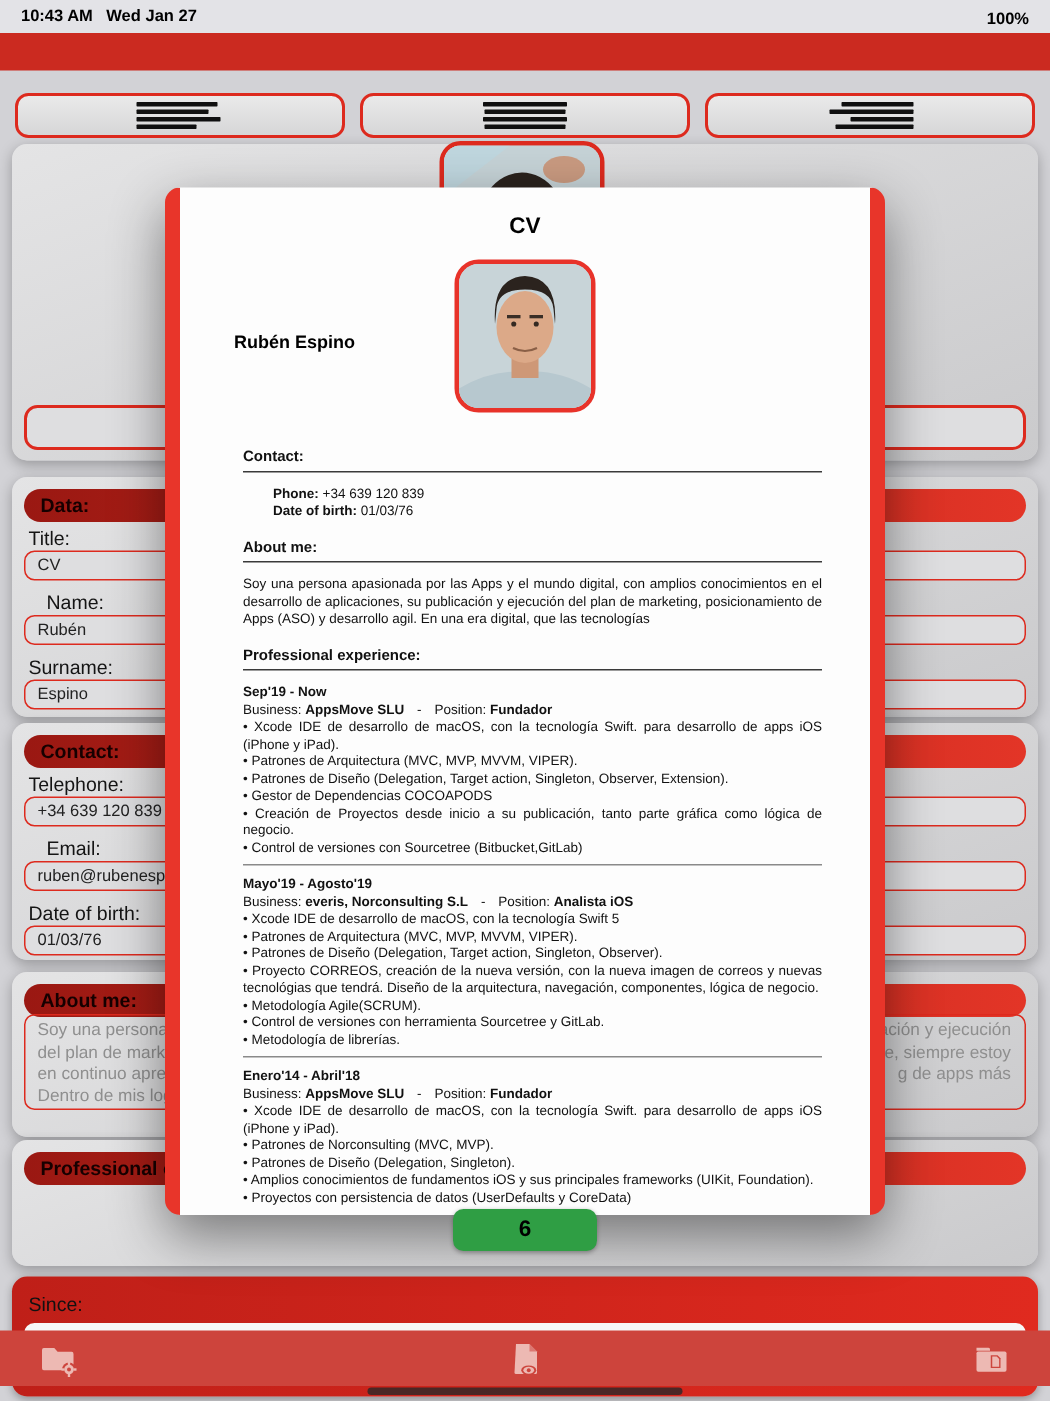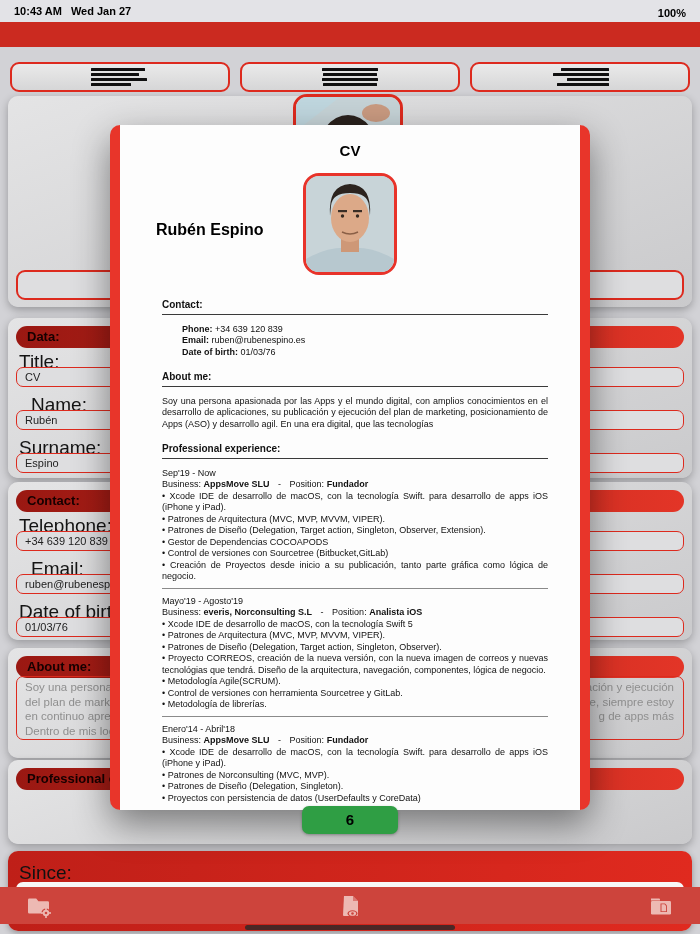--- a/index.html
+++ b/index.html
@@ -25,21 +25,21 @@
   .align-icon { display:flex; flex-direction:column; gap:2px; width:58px; }
   .align-icon i { display:block; height:3px; background:#101010; border-radius:0.5px; }
   .ai-left { align-items:flex-start; } .ai-center { align-items:center; } .ai-right { align-items:flex-end; }
 
   
   .card { position:absolute; left:8px; width:684px; border-radius:10px;
     background:linear-gradient(160deg,#E4E4E5,#CACACC); box-shadow:0 3px 9px rgba(0,0,0,.28); z-index:1; }
   .pill { position:absolute; left:8px; top:8px; width:668px; height:22px; border-radius:11px;
     background:linear-gradient(90deg,#9A1812,#E33527); font-weight:bold; font-size:13px; line-height:22px;
     padding-left:11px; color:#160000; }
-  .flabel { position:absolute; left:11px; font-size:19px; color:#141414; }
+  .flabel { position:absolute; left:11px; font-size:13px; color:#141414; }
   .finput { position:absolute; left:8px; width:668px; height:20px; border:1.5px solid #DD2A1E; border-radius:7px;
     background:#DEDEE0; font-size:11px; line-height:18px; padding-left:8px; color:#222; }
 
   .photo-card { top:96px; height:211px; }
   .bg-photo { position:absolute; left:285px; top:-2px; width:110px; height:142px; border:3px solid #DD2A1E;
     border-radius:14px; overflow:hidden; background:#C5D2D6; }
   .bg-photo svg { display:block; }
   .photo-card .finput { top:174px; height:30px; border-width:2px; border-radius:9px; }
 
   .data-card { top:318px; height:160px; }
@@ -58,33 +58,33 @@
   .since-panel .flabel { top:11px; color:#111; }
   .since-input { position:absolute; left:8px; top:31px; width:668px; height:26px; background:#F7F7F7; border-radius:7px; }
 
   
   .modal { position:absolute; left:110px; top:125px; width:480px; height:685px; background:#FDFDFD;
     border-left:10px solid #E8352A; border-right:10px solid #E8352A; border-radius:10px;
     box-shadow:0 14px 36px rgba(0,0,0,.45); z-index:5; }
   .m-title { position:absolute; left:0; width:460px; top:17px; text-align:center; font-weight:bold; font-size:15px; color:#000; }
   .m-photo { position:absolute; left:183px; top:48px; width:94px; height:102px; border:3px solid #E8332A;
     border-radius:16px; overflow:hidden; background:#C8D4D8; }
-  .m-name { position:absolute; left:36px; top:96px; font-weight:bold; font-size:16px; color:#000; }
+  .m-name { position:absolute; left:36px; top:96px; font-weight:bold; font-size:12px; color:#000; }
   .m-body { position:absolute; left:42px; right:32px; top:174px; bottom:0; overflow:hidden;
     font-size:9px; line-height:11.5px; color:#111; }
   .m-h { font-weight:bold; font-size:10px; border-bottom:1px solid #3A3A3A; padding-bottom:3px; margin-bottom:9px; }
   .mt { margin-top:13px; }
   .m-row b { font-weight:bold;padding-left:20px; }
   .just { text-align:justify; }
   .entry .biz strong { font-weight:bold; }
   .entry .sep { margin:0 6px; }
   .bullet { text-align:justify; }
   .bullet::before { content:"•  "; }
   .entry-sep { border-bottom:1.5px solid #8A8A8A; margin:5px 0 7px; }
-  .period { font-weight:normal; }
+  .period { font-weight:bold; }
   .step-btn { position:absolute; top:807px; height:26px; border-radius:7px; background:#9D9D9D;
     color:#DFDFDF; font-size:19px; text-align:center; line-height:23px; cursor:pointer; box-shadow:0 1px 3px rgba(0,0,0,.3); }
   .step-minus { left:244px; width:44px; }
   .step-plus { left:408px; width:44px; }
   .step-value { position:absolute; left:302px; top:806px; width:96px; height:28px; border-radius:7px;
     background:#2F9E44; color:#000; font-weight:bold; font-size:15px; text-align:center; line-height:28px;
     box-shadow:0 1px 3px rgba(0,0,0,.3); z-index:6; }
 
   
   .toolbar { position:absolute; left:0; top:887px; width:700px; height:37px; background:#CD443C; z-index:7;
@@ -218,37 +218,36 @@
         <circle cx="36.5" cy="40" r="1.7" fill="#352A22"></circle>
         <circle cx="51.5" cy="40" r="1.7" fill="#352A22"></circle>
         <path d="M36,56 Q44,60 52,56" stroke="#8A5F46" stroke-width="1.4" fill="none"></path>
       </svg>
     </div>
     <div class="m-name">Rubén Espino</div>
 
     <div class="m-body">
       <div class="m-h">Contact:</div>
       <p class="m-row"><b>Phone:</b> <span>+34 639 120 839</span></p>
-      <p class="m-row"><b>Email:</b> <span>ruben@rubenespino.es</span></p>
       <p class="m-row"><b>Date of birth:</b> <span>01/03/76</span></p>
 
       <div class="m-h mt">About me:</div>
       <p class="just">Soy una persona apasionada por las Apps y el mundo digital, con amplios conocimientos en el desarrollo de aplicaciones, su publicación y ejecución del plan de marketing, posicionamiento de Apps (ASO) y desarrollo agil. En una era digital, que las tecnologías</p>
 
       <div class="m-h mt">Professional experience:</div>
 
       <div class="entry">
         <p class="period">Sep'19 - Now</p>
         <p class="biz"><span>Business:</span> <strong>AppsMove SLU</strong> <span class="sep">-</span> <span>Position:</span> <strong>Fundador</strong></p>
         <p class="bullet">Xcode IDE de desarrollo de macOS, con la tecnología Swift. para desarrollo de apps iOS (iPhone y iPad).</p>
         <p class="bullet">Patrones de Arquitectura (MVC, MVP, MVVM, VIPER).</p>
         <p class="bullet">Patrones de Diseño (Delegation, Target action, Singleton, Observer, Extension).</p>
         <p class="bullet">Gestor de Dependencias COCOAPODS</p>
+        <p class="bullet">Creación de Proyectos desde inicio a su publicación, tanto parte gráfica como lógica de negocio.</p>
         <p class="bullet">Control de versiones con Sourcetree (Bitbucket,GitLab)</p>
-        <p class="bullet">Creación de Proyectos desde inicio a su publicación, tanto parte gráfica como lógica de negocio.</p>
       </div>
       <div class="entry-sep"></div>
 
       <div class="entry">
         <p class="period">Mayo'19 - Agosto'19</p>
         <p class="biz"><span>Business:</span> <strong>everis, Norconsulting S.L</strong> <span class="sep">-</span> <span>Position:</span> <strong>Analista iOS</strong></p>
         <p class="bullet">Xcode IDE de desarrollo de macOS, con la tecnología Swift 5</p>
         <p class="bullet">Patrones de Arquitectura (MVC, MVP, MVVM, VIPER).</p>
         <p class="bullet">Patrones de Diseño (Delegation, Target action, Singleton, Observer).</p>
         <p class="bullet">Proyecto CORREOS, creación de la nueva versión, con la nueva imagen de correos y nuevas tecnológias que tendrá. Diseño de la arquitectura, navegación, componentes, lógica de negocio.</p>
@@ -257,20 +256,21 @@
         <p class="bullet">Metodología de librerías.</p>
       </div>
       <div class="entry-sep"></div>
 
       <div class="entry">
         <p class="period">Enero'14 - Abril'18</p>
         <p class="biz"><span>Business:</span> <strong>AppsMove SLU</strong> <span class="sep">-</span> <span>Position:</span> <strong>Fundador</strong></p>
         <p class="bullet">Xcode IDE de desarrollo de macOS, con la tecnología Swift. para desarrollo de apps iOS (iPhone y iPad).</p>
         <p class="bullet">Patrones de Norconsulting (MVC, MVP).</p>
         <p class="bullet">Patrones de Diseño (Delegation, Singleton).</p>
+        <p class="bullet">Amplios conocimientos de fundamentos iOS y sus principales frameworks (UIKit, Foundation).</p>
         <p class="bullet">Proyectos con persistencia de datos (UserDefaults y CoreData)</p>
 
       </div>
     </div>
   </div>
 
   <div class="step-btn step-minus">-</div>
   <div class="step-value">6</div>
   <div class="step-btn step-plus">+</div>
 

